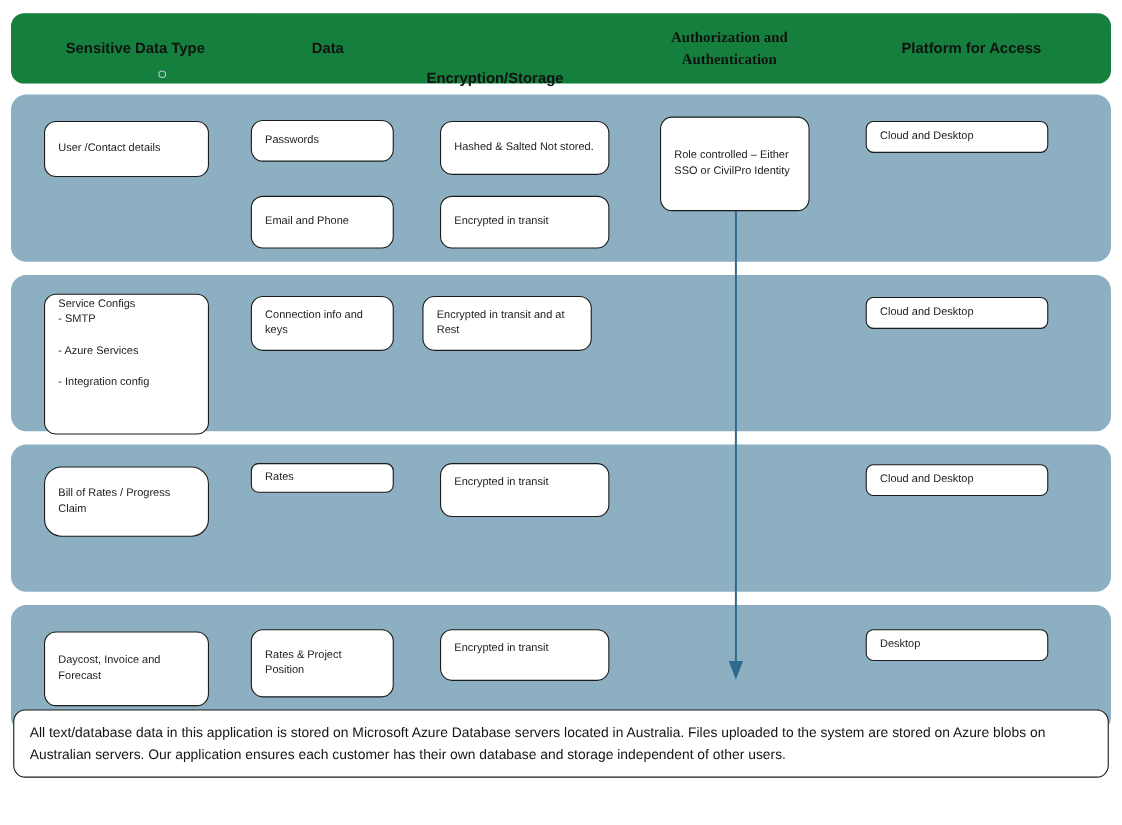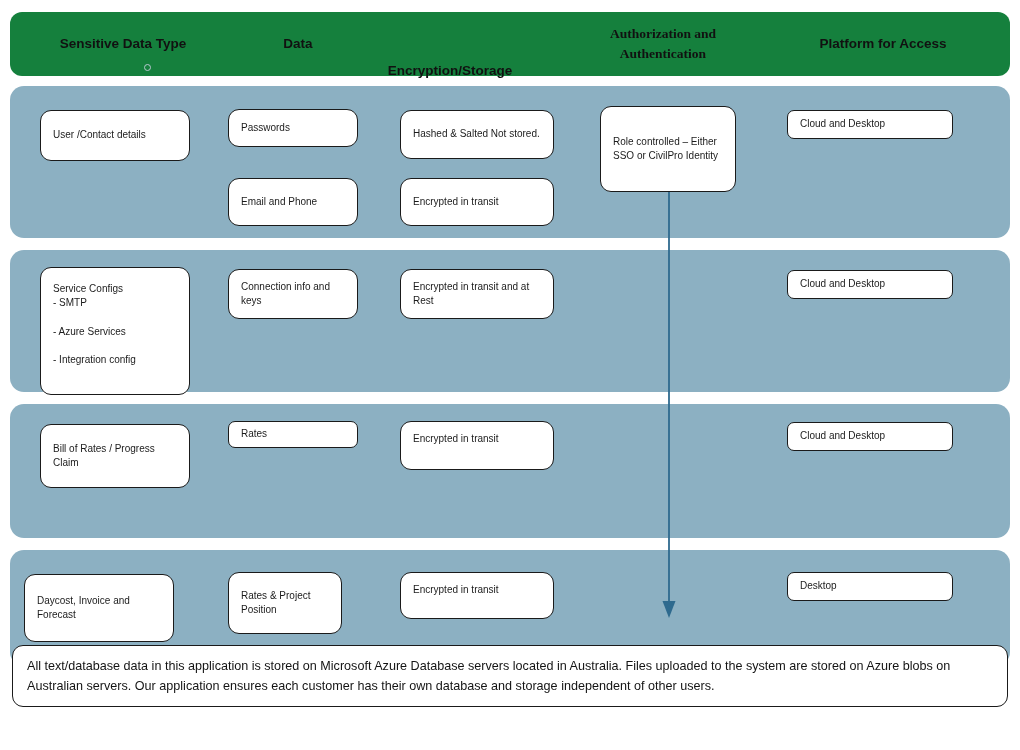--- a/index.html
+++ b/index.html
@@ -145,44 +145,44 @@
   <div class="node center-v" style="left:228px; top:109px; width:130px; height:38px;">Passwords</div>
   <div class="node center-v" style="left:228px; top:178px; width:130px; height:48px;">Email and Phone</div>
 
   <div class="node center-v" style="left:400px; top:110px; width:154px; height:49px;">Hashed &amp; Salted Not stored.</div>
   <div class="node center-v" style="left:400px; top:178px; width:154px; height:48px;">Encrypted in transit</div>
 
   <div class="node center-v" style="left:600px; top:106px; width:136px; height:86px;">Role controlled – Either SSO or CivilPro Identity</div>
 
   <div class="node center-v thin" style="left:787px; top:110px; width:166px; height:29px;">Cloud and Desktop</div>
 
-  <div class="node" style="left:40px;  top:267px; width:150px; height:128px; padding-top:14px;">Service Configs
+  <div class="node" style="left:40px;  top:267px; width:150px; height:128px; padding-top:2px;">Service Configs
 - SMTP
 
 - Azure Services
 
 - Integration config</div>
 
   <div class="node center-v" style="left:228px; top:269px; width:130px; height:50px;">Connection info and keys</div>
 
-  <div class="node center-v" style="left:400px; top:269px; width:154px; height:50px;">Encrypted in transit and at Rest</div>
+  <div class="node center-v" style="left:384px; top:269px; width:154px; height:50px;">Encrypted in transit and at Rest</div>
 
   <div class="node center-v thin" style="left:787px; top:270px; width:166px; height:29px;">Cloud and Desktop</div>
 
-  <div class="node center-v" style="left:40px;  top:424px; width:150px; height:64px;">Bill of Rates / Progress Claim</div>
+  <div class="node center-v" style="left:40px;  top:424px; width:150px; height:64px;border-radius:16px;">Bill of Rates / Progress Claim</div>
 
   <div class="node center-v thin" style="left:228px; top:421px; width:130px; height:27px;">Rates</div>
 
   <div class="node" style="left:400px; top:421px; width:154px; height:49px; padding-top:10px;">Encrypted in transit</div>
 
   <div class="node center-v thin" style="left:787px; top:422px; width:166px; height:29px;">Cloud and Desktop</div>
 
-  <div class="node center-v" style="left:24px;  top:574px; width:150px; height:68px;">Daycost, Invoice and Forecast</div>
+  <div class="node center-v" style="left:40px;  top:574px; width:150px; height:68px;">Daycost, Invoice and Forecast</div>
 
-  <div class="node center-v" style="left:228px; top:572px; width:114px; height:62px;">Rates &amp; Project Position</div>
+  <div class="node center-v" style="left:228px; top:572px; width:130px; height:62px;">Rates &amp; Project Position</div>
 
   <div class="node" style="left:400px; top:572px; width:154px; height:47px; padding-top:10px;">Encrypted in transit</div>
 
   <div class="node center-v thin" style="left:787px; top:572px; width:166px; height:29px;">Desktop</div>
 
   <div class="footnote">All text/database data in this application is stored on Microsoft Azure Database servers located in Australia. Files uploaded to the system are stored on Azure blobs on Australian servers. Our application ensures each customer has their own database and storage independent of other users.</div>
 
 </div>
 
 </body></html>

